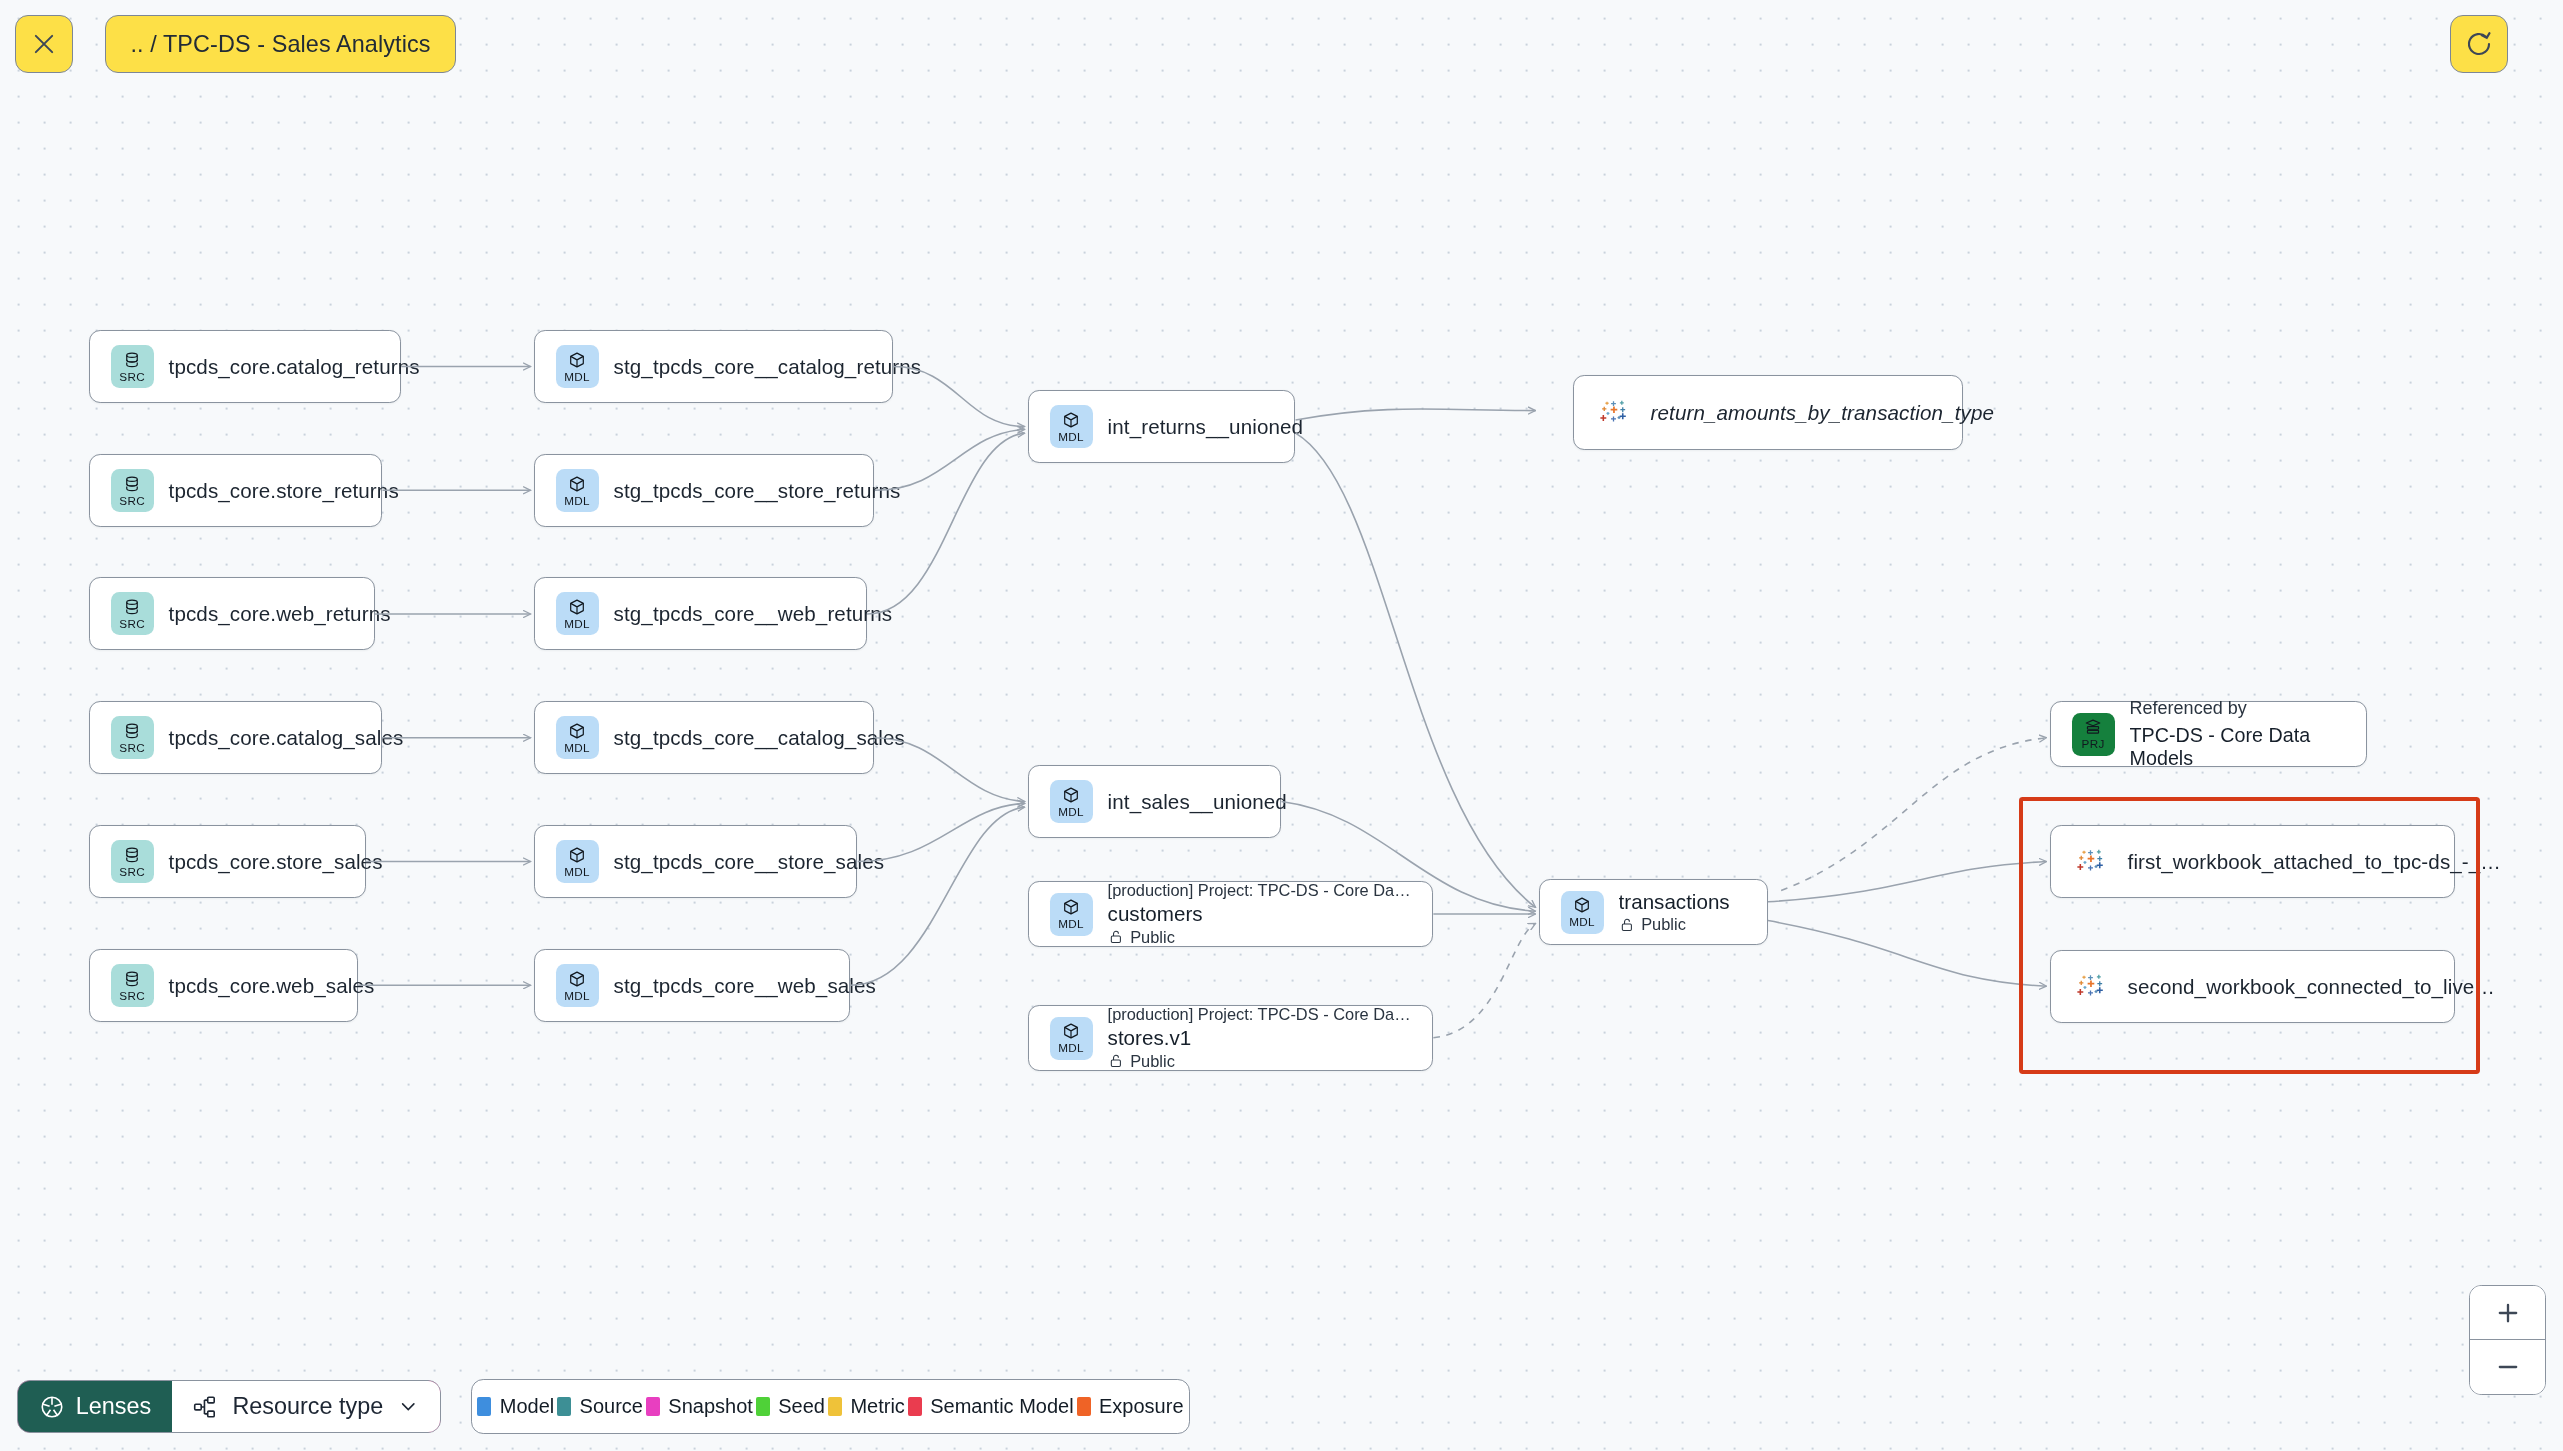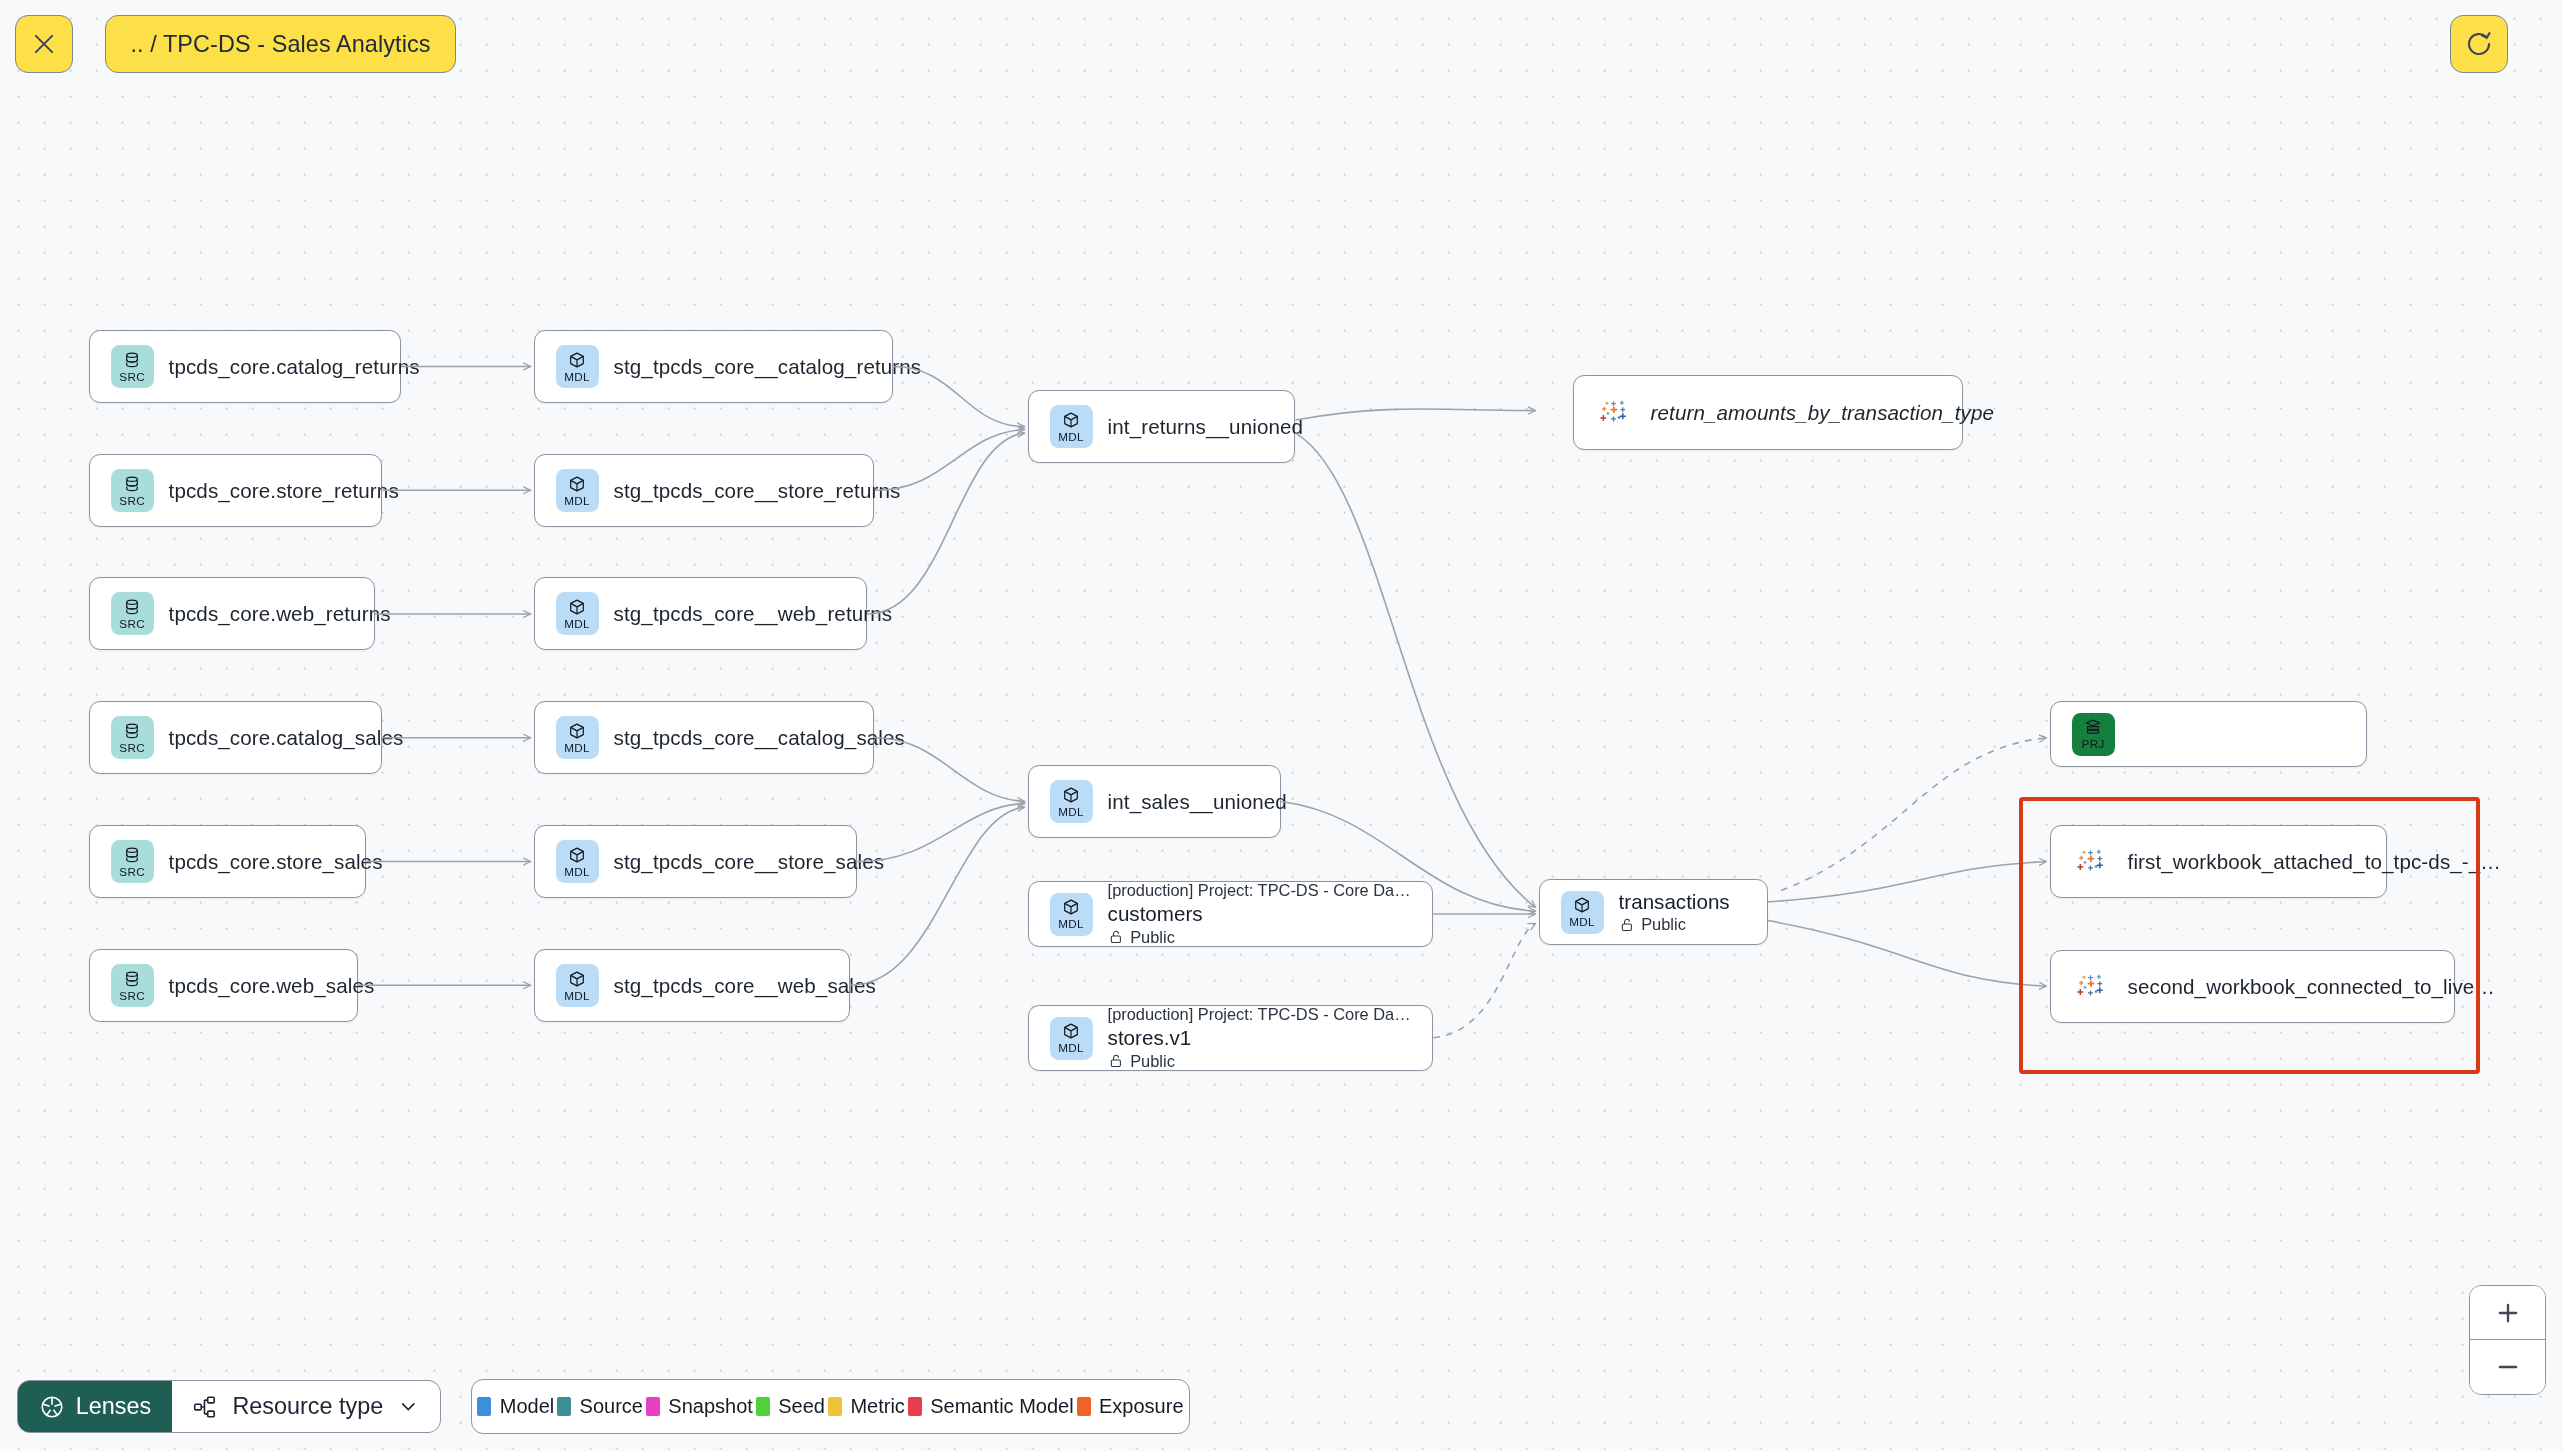--- a/index.html
+++ b/index.html
@@ -517,38 +517,42 @@
       <span class="badge prj">
         <span class="glyph">
           <svg width="18" height="18" viewBox="0 0 24 24" fill="none" stroke="#11181f" stroke-width="1.6" stroke-linejoin="round">
     <path d="M12 2.8 L21 6.6 L12 10.4 L3 6.6 Z"></path>
     <rect x="4.6" y="11.4" width="14.8" height="3.6" rx="1"></rect>
     <rect x="4.6" y="16.6" width="14.8" height="3.6" rx="1"></rect>
           </svg>
         </span>
     <span class="kind">PRJ</span>
       </span>
+      <span class="node-body">
+      <span class="ref-title">Referenced by</span>
+      <span class="ref-name">TPC-DS - Core Data Models</span>
+    </span>
     </div>
     <div class="node" style="left: 1573px; top: 375px; width: 390px; height: 75px; font-style: italic;">
       <span class="tableau-icon"><svg width="37" height="37" viewBox="0 0 40 32" fill="none">
           <path d="M17.4,6.5 H22.6 M20,3.9 V9.1" stroke="#5b8fb9" stroke-width="1.4" stroke-linecap="butt"></path>
           <path d="M26.9,5.5 H31.1 M29,3.4 V7.6" stroke="#4f9ea6" stroke-width="1.4" stroke-linecap="butt"></path>
           <path d="M7.7,12 H12.3 M10,9.7 V14.3" stroke="#e08733" stroke-width="1.4" stroke-linecap="butt"></path>
           <path d="M16.9,13 H24.1 M20.5,9.4 V16.6" stroke="#e8762d" stroke-width="1.872" stroke-linecap="butt"></path>
           <path d="M27.4,13 H32.6 M30,10.4 V15.6" stroke="#3f7fa6" stroke-width="1.4" stroke-linecap="butt"></path>
           <path d="M5.8,22 H12.2 M9,18.8 V25.2" stroke="#c0392b" stroke-width="1.6640000000000001" stroke-linecap="butt"></path>
           <path d="M17.3,23 H22.7 M20,20.3 V25.7" stroke="#4a74b4" stroke-width="1.4040000000000001" stroke-linecap="butt"></path>
           <path d="M26.7,20 H33.3 M30,16.7 V23.3" stroke="#2e5fa3" stroke-width="1.716" stroke-linecap="butt"></path>
           <path d="M11.3,6 H14.7 M13,4.3 V7.7" stroke="#e8a34d" stroke-width="1.4" stroke-linecap="butt"></path>
           <path d="M24.4,21.5 H27.6 M26,19.9 V23.1" stroke="#5b8fb9" stroke-width="1.4" stroke-linecap="butt"></path>
           <path d="M12.4,17 H15.6 M14,15.4 V18.6" stroke="#6aa6cc" stroke-width="1.4" stroke-linecap="butt"></path>
         </svg></span>
      <span class="node-label">return_amounts_by_transaction_type</span>
     </div>
-    <div class="node" style="left: 2050px; top: 825px; width: 337px; height: 73px;">
+    <div class="node" style="left: 2050px; top: 825px; width: 405px; height: 73px;">
       <span class="tableau-icon"><svg width="37" height="37" viewBox="0 0 40 32" fill="none">
           <path d="M17.4,6.5 H22.6 M20,3.9 V9.1" stroke="#5b8fb9" stroke-width="1.4" stroke-linecap="butt"></path>
           <path d="M26.9,5.5 H31.1 M29,3.4 V7.6" stroke="#4f9ea6" stroke-width="1.4" stroke-linecap="butt"></path>
           <path d="M7.7,12 H12.3 M10,9.7 V14.3" stroke="#e08733" stroke-width="1.4" stroke-linecap="butt"></path>
           <path d="M16.9,13 H24.1 M20.5,9.4 V16.6" stroke="#e8762d" stroke-width="1.872" stroke-linecap="butt"></path>
           <path d="M27.4,13 H32.6 M30,10.4 V15.6" stroke="#3f7fa6" stroke-width="1.4" stroke-linecap="butt"></path>
           <path d="M5.8,22 H12.2 M9,18.8 V25.2" stroke="#c0392b" stroke-width="1.6640000000000001" stroke-linecap="butt"></path>
           <path d="M17.3,23 H22.7 M20,20.3 V25.7" stroke="#4a74b4" stroke-width="1.4040000000000001" stroke-linecap="butt"></path>
           <path d="M26.7,20 H33.3 M30,16.7 V23.3" stroke="#2e5fa3" stroke-width="1.716" stroke-linecap="butt"></path>
           <path d="M11.3,6 H14.7 M13,4.3 V7.7" stroke="#e8a34d" stroke-width="1.4" stroke-linecap="butt"></path>

